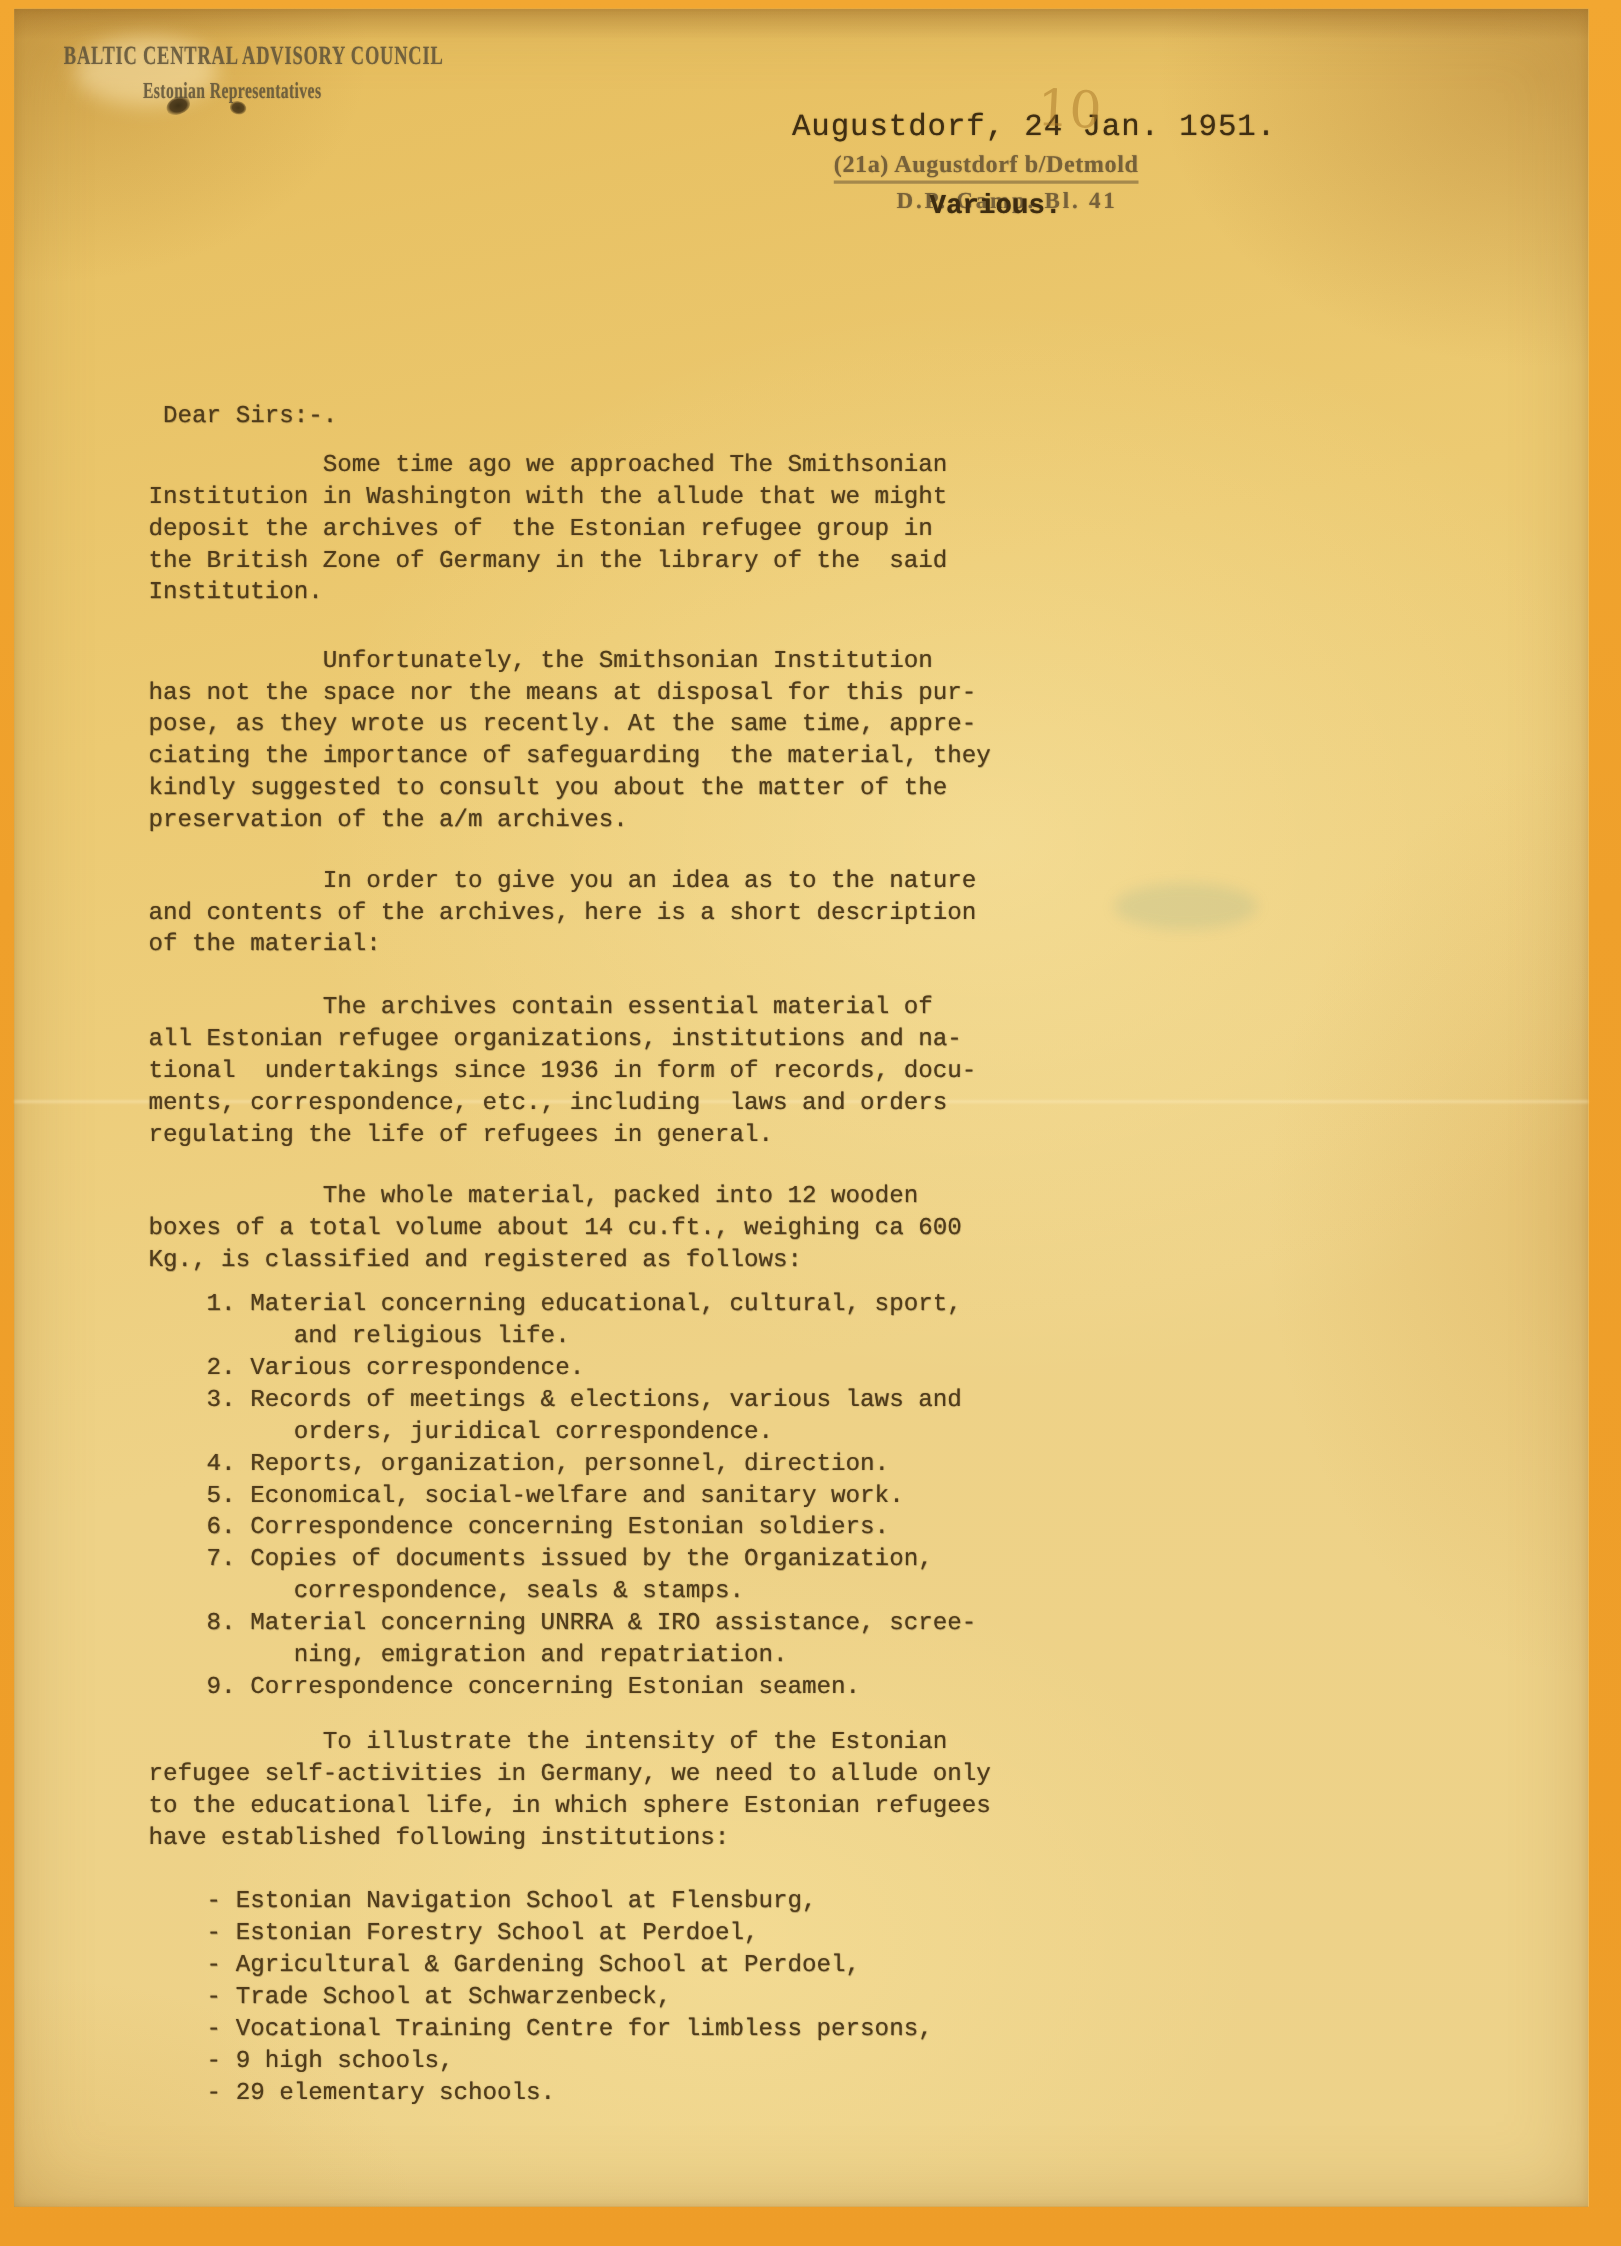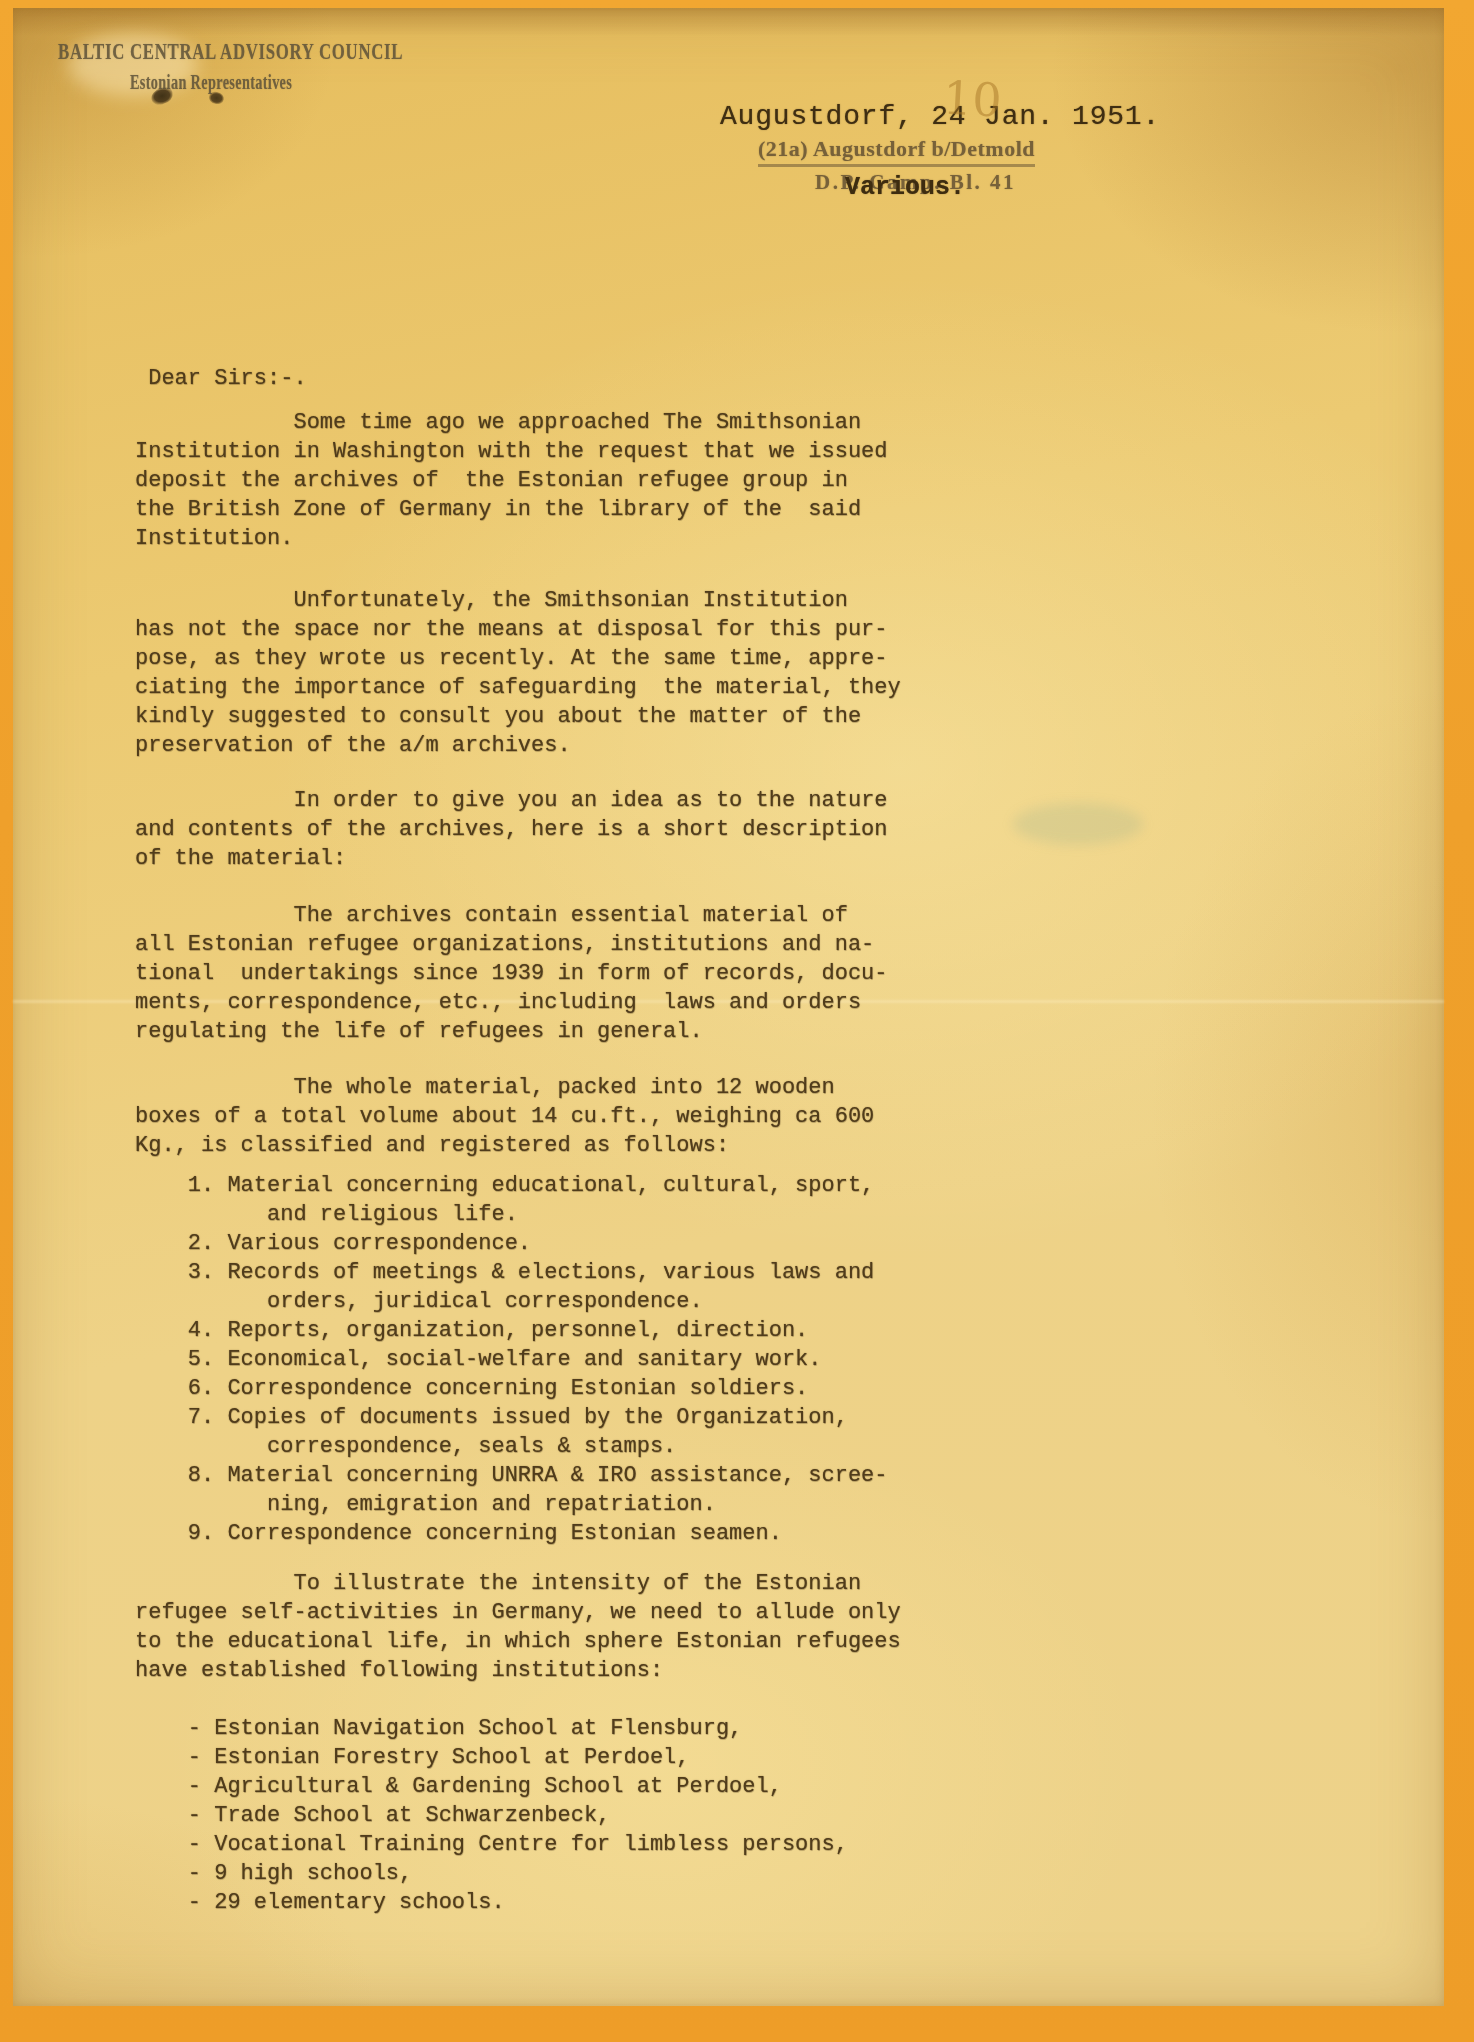--- a/index.html
+++ b/index.html
@@ -97,36 +97,36 @@
   <div class="stamp st1">(21a) Augustdorf b/Detmold</div>
   <div class="stamp st2">D.P. Camp. Bl. 41</div>
   <div class="country">Various.</div>
   <div class="pagenum">10</div>
 
   <div class="flow">
     <div class="t rec">
     </div>
     <div class="t" style="margin-top:78px"> Dear Sirs:-.</div>
     <div class="t" style="margin-top:15px">            Some time ago we approached The Smithsonian
-Institution in Washington with the request that we issued
+Institution in Washington with the allude that we might
 deposit the archives of  the Estonian refugee group in
 the British Zone of Germany in the library of the  said
 Institution.</div>
     <div class="t" style="margin-top:33px">            Unfortunately, the Smithsonian Institution
 has not the space nor the means at disposal for this pur-
 pose, as they wrote us recently. At the same time, appre-
 ciating the importance of safeguarding  the material, they
 kindly suggested to consult you about the matter of the
 preservation of the a/m archives.</div>
     <div class="t" style="margin-top:26px">            In order to give you an idea as to the nature
 and contents of the archives, here is a short description
 of the material:</div>
     <div class="t" style="margin-top:28px">            The archives contain essential material of
 all Estonian refugee organizations, institutions and na-
-tional  undertakings since 1939 in form of records, docu-
+tional  undertakings since 1936 in form of records, docu-
 ments, correspondence, etc., including  laws and orders
 regulating the life of refugees in general.</div>
     <div class="t" style="margin-top:27px">            The whole material, packed into 12 wooden
 boxes of a total volume about 14 cu.ft., weighing ca 600
 Kg., is classified and registered as follows:</div>
     <div class="t" style="margin-top:11px">    1. Material concerning educational, cultural, sport,
           and religious life.
     2. Various correspondence.
     3. Records of meetings &amp; elections, various laws and
           orders, juridical correspondence.

